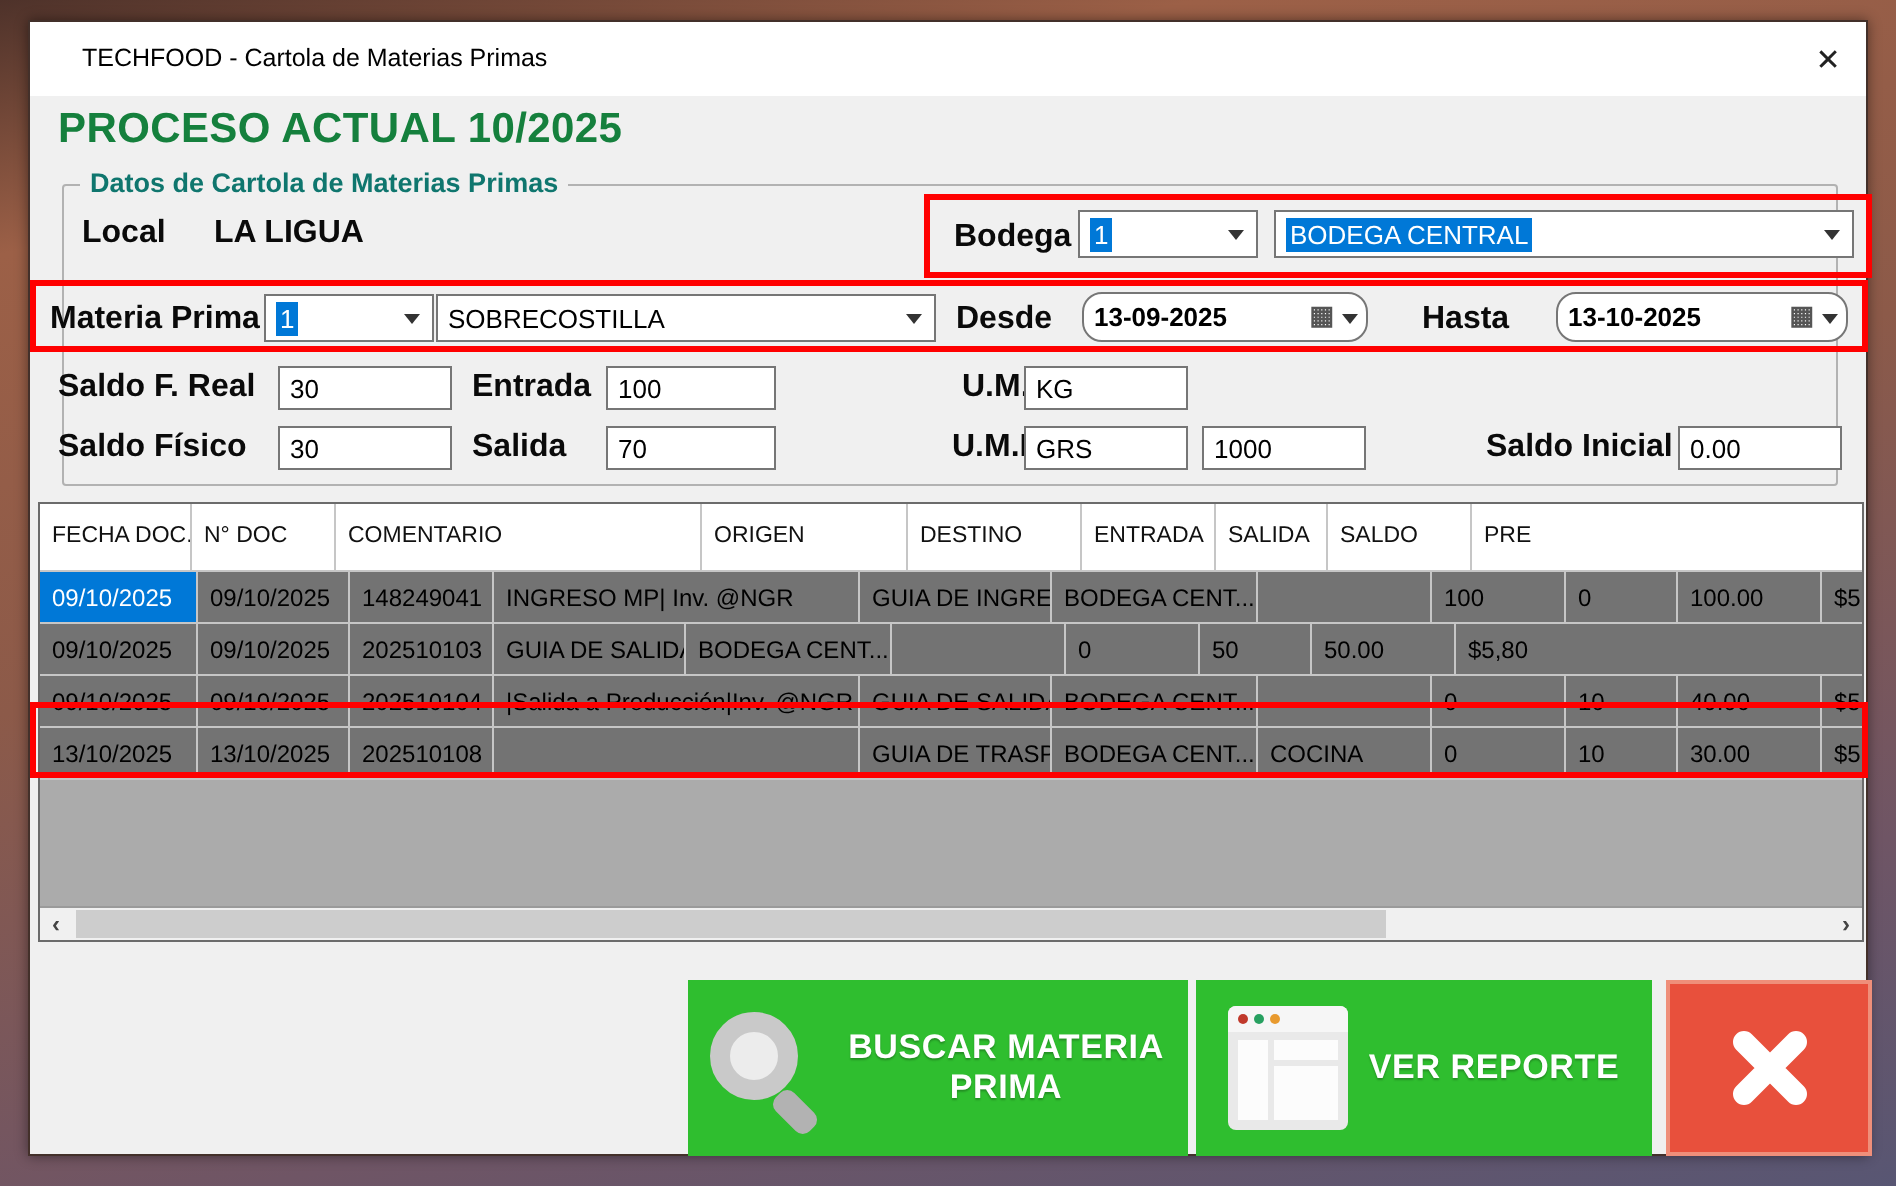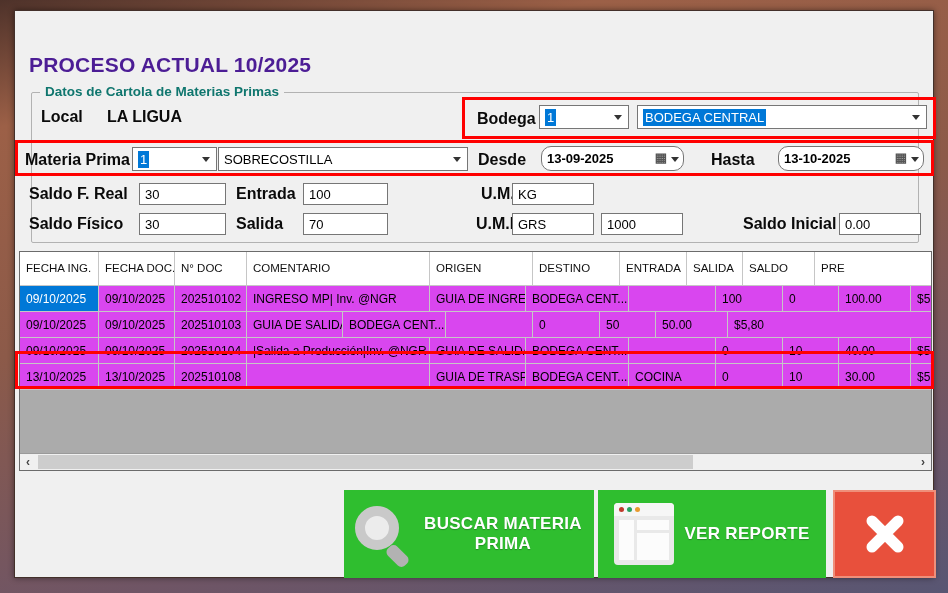--- a/index.html
+++ b/index.html
@@ -11,21 +11,21 @@
   }
   .window {
     position:absolute; left:14px; top:10px; width:920px; height:568px;
     background:#f0f0f0; border:1px solid #43302a;
     box-shadow:0 0 6px rgba(0,0,0,.45);
   }
   .titlebar { position:absolute; left:0; top:0; width:100%; height:37px; background:#ffffff; }
   .titlebar .title { position:absolute; left:26px; top:11px; font-size:12.5px; color:#000; white-space:nowrap; }
   .close-btn { position:absolute; right:6px; top:6px; width:26px; height:26px; display:flex; align-items:center; justify-content:center; font-size:15px; color:#222; cursor:pointer; }
 
-  .heading { position:absolute; left:14px; top:42px; font-size:21px; font-weight:700; color:#4c1d95; letter-spacing:.2px; }
+  .heading { position:absolute; left:14px; top:42px; font-size:21px; font-weight:700; color:#15803d; letter-spacing:.2px; }
 
   .groupbox { position:absolute; left:16px; top:81px; width:888px; height:151px; border:1px solid #b2b2b2; border-radius:2px; }
   .groupbox-legend { position:absolute; left:8px; top:-9px; background:#f0f0f0; padding:0 5px; font-size:13.5px; font-weight:700; color:#0f766e; white-space:nowrap; }
 
   .lbl { position:absolute; font-size:16px; font-weight:700; color:#0a0a0a; white-space:nowrap; }
   .field {
     position:absolute; background:#fff; border:1px solid #767676; font-size:13px; color:#000;
     display:flex; align-items:center; padding-left:5px; white-space:nowrap; overflow:hidden;
   }
   .combo { padding-right:18px; }
@@ -37,21 +37,21 @@
   .datefield .arrow { position:absolute; right:4px; top:50%; margin-top:-2px; width:0; height:0;
     border-left:4px solid transparent; border-right:4px solid transparent; border-top:5px solid #333; }
 
   .annotation { position:absolute; border:3px solid #ff0000; pointer-events:none; z-index:30; }
 
   
   .grid { position:absolute; left:4px; top:240px; width:913px; height:220px; background:#ababab;
     border:1px solid #6b6b6b; display:flex; flex-direction:column; overflow:hidden; }
   .grid-header { display:flex; height:34px; background:#fff; border-bottom:1px solid #c6c6c6; flex:0 0 34px; }
   .grid-header .cell { font-size:11.5px; color:#111; display:flex; align-items:center; line-height:1.15; }
-  .grid-row { display:flex; height:26px; flex:0 0 26px; background:#d946ef; border-bottom:1px solid #c6c6c6; }
+  .grid-row { display:flex; height:26px; flex:0 0 26px; background:#737373; border-bottom:1px solid #c6c6c6; }
   .cell { padding-left:6px; border-right:1px solid #c6c6c6; overflow:hidden; white-space:nowrap;
     font-size:12px; color:#000; display:flex; align-items:center; }
   .cell.selected { background:#0078d7; color:#fff; }
   .grid-filler { flex:1 1 auto; background:#ababab; }
   .hscroll { flex:0 0 17px; background:#f0f0f0; border-top:1px solid #9a9a9a; position:relative; }
   .hscroll .arr { position:absolute; top:0; width:16px; height:16px; display:flex; align-items:center; justify-content:center;
     font-size:12px; font-weight:700; color:#444; }
   .hscroll .arr.left { left:0; } .hscroll .arr.right { right:0; }
   .hscroll .thumb { position:absolute; left:18px; top:1px; width:655px; height:14px; background:#cdcdcd; }
 
@@ -82,20 +82,24 @@
   .repicon .rowT { height:10px; background:#fcfcfc; }
   .repicon .rowB { flex:1; background:#fcfcfc; }
 
   .xicon { width:54px; height:54px; }
 </style>
 </head>
 <body>
 
 <div class="window">
 
+  <div class="titlebar">
+    <span class="title">TECHFOOD - Cartola de Materias Primas</span>
+    <span class="close-btn">✕</span>
+  </div>
 
   <div class="heading">PROCESO ACTUAL 10/2025</div>
 
   <div class="groupbox">
     <span class="groupbox-legend">Datos de Cartola de Materias Primas</span>
   </div>
 
   <span class="lbl" style="left:26px; top:97px;">Local</span>
   <span class="lbl" style="left:92px; top:97px;">LA LIGUA</span>
 
@@ -143,36 +147,35 @@
   <span class="lbl" style="left:221px; top:204px;">Salida</span>
   <div class="field" style="left:288px; top:202px; width:85px; height:22px;">70</div>
   <span class="lbl" style="left:461px; top:204px;">U.M.R.</span>
   <div class="field" style="left:497px; top:202px; width:82px; height:22px;">GRS</div>
   <div class="field" style="left:586px; top:202px; width:82px; height:22px;">1000</div>
   <span class="lbl" style="left:728px; top:204px;">Saldo Inicial</span>
   <div class="field" style="left:824px; top:202px; width:82px; height:22px;">0.00</div>
 
   <div class="grid">
     <div class="grid-header" id="grid-header">
-        <div class="cell" style="flex: 0 0 79px; width: 79px;">FECHA ING.</div>
         <div class="cell" style="flex: 0 0 76px; width: 76px;">FECHA DOC.</div>
         <div class="cell" style="flex: 0 0 72px; width: 72px;">N° DOC</div>
         <div class="cell" style="flex: 0 0 183px; width: 183px;">COMENTARIO</div>
         <div class="cell" style="flex: 0 0 103px; width: 103px;">ORIGEN</div>
         <div class="cell" style="flex: 0 0 87px; width: 87px;">DESTINO</div>
         <div class="cell" style="flex: 0 0 67px; width: 67px;">ENTRADA</div>
         <div class="cell" style="flex: 0 0 56px; width: 56px;">SALIDA</div>
         <div class="cell" style="flex: 0 0 72px; width: 72px;">SALDO</div>
         <div class="cell" style="flex: 1 1 auto; border-right: none;">PRE</div>
       </div>
     <div id="grid-body">
         <div class="grid-row">
           <div class="cell selected" style="flex: 0 0 79px; width: 79px;">09/10/2025</div>
           <div class="cell" style="flex: 0 0 76px; width: 76px;">09/10/2025</div>
-          <div class="cell" style="flex: 0 0 72px; width: 72px;">202510102</div>
+          <div class="cell" style="flex: 0 0 72px; width: 72px;">148249041</div>
           <div class="cell" style="flex: 0 0 183px; width: 183px;">INGRESO MP| Inv. @NGR</div>
           <div class="cell" style="flex: 0 0 96px; width: 96px;">GUIA DE INGRE...</div>
           <div class="cell" style="flex: 0 0 103px; width: 103px;">BODEGA CENT...</div>
           <div class="cell" style="flex: 0 0 87px; width: 87px;"></div>
           <div class="cell" style="flex: 0 0 67px; width: 67px;">100</div>
           <div class="cell" style="flex: 0 0 56px; width: 56px;">0</div>
           <div class="cell" style="flex: 0 0 72px; width: 72px;">100.00</div>
           <div class="cell" style="flex: 1 1 auto; border-right: none;">$5,80</div>
         </div>
         <div class="grid-row">

